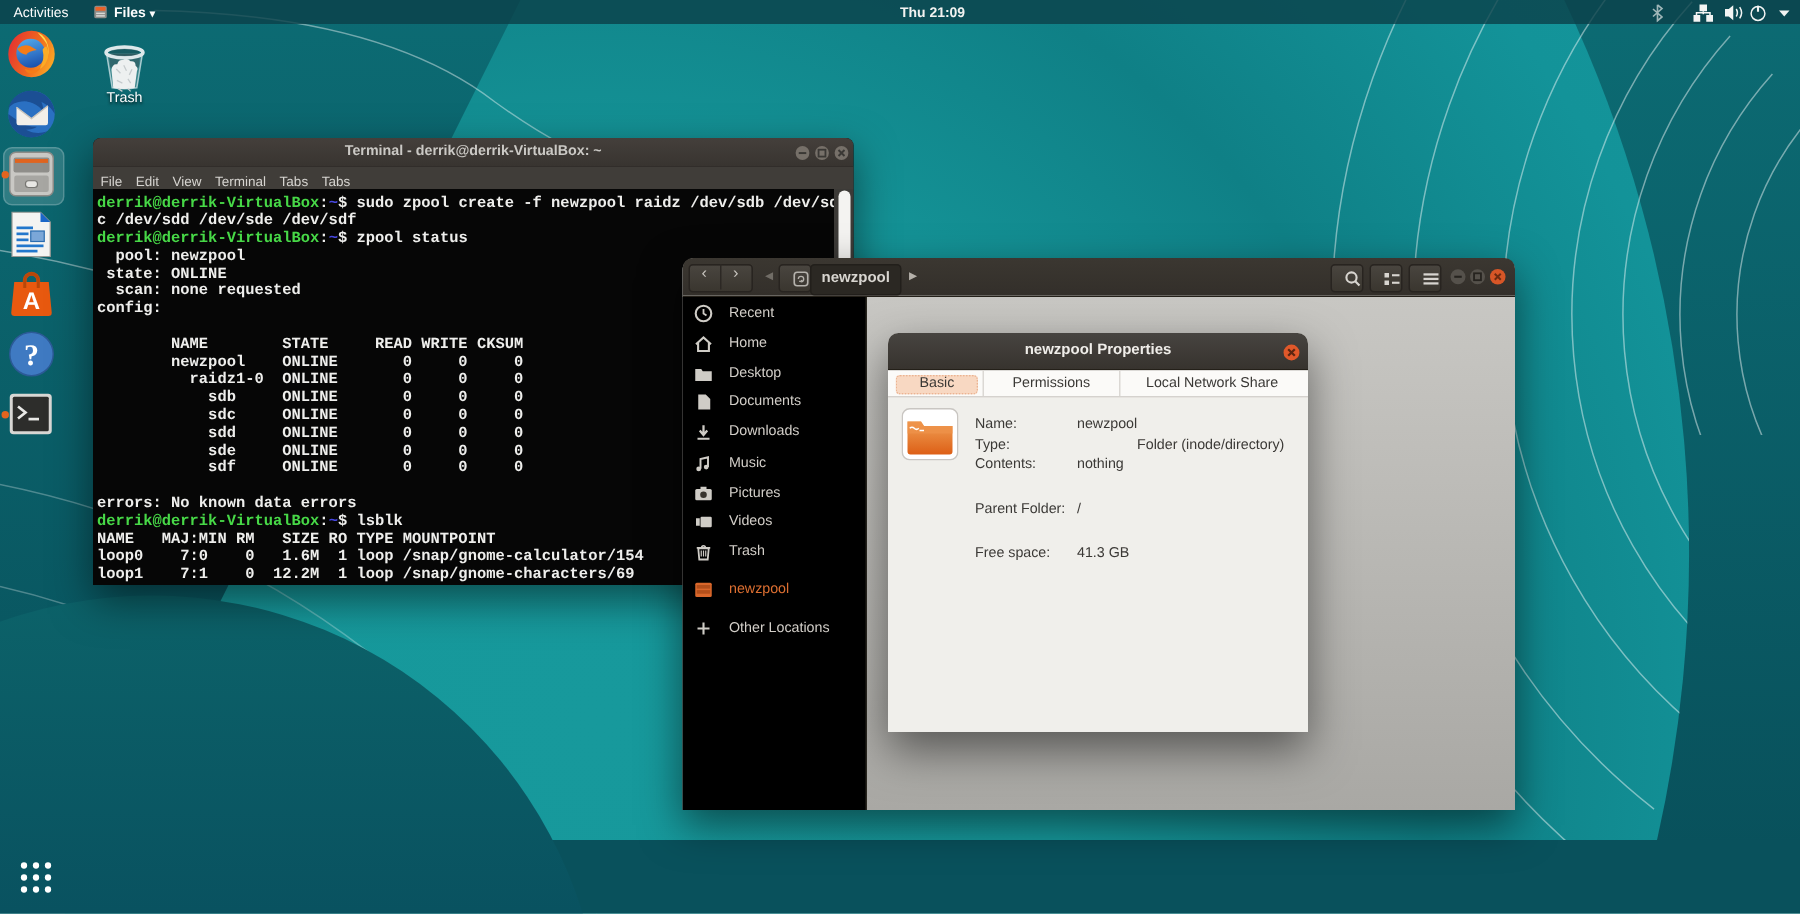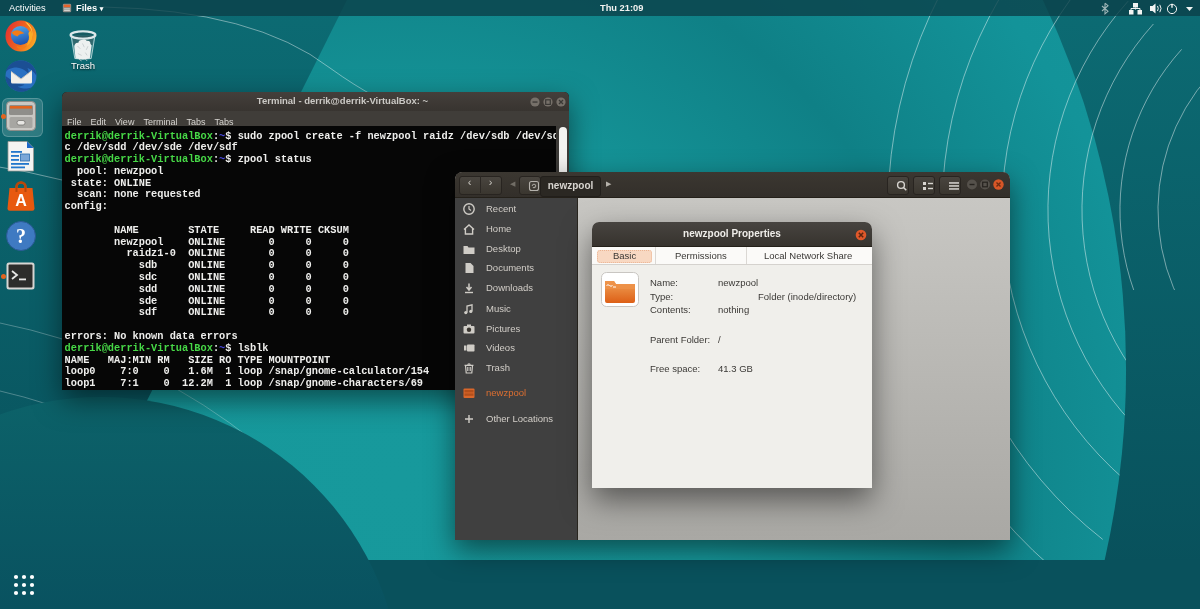--- a/index.html
+++ b/index.html
@@ -9,35 +9,35 @@
   
   .topbar{position:absolute;left:0;top:0;width:1200px;height:16px;background:rgba(11,64,72,0.8);z-index:40;color:#f5f5f3;}
   .topbar .act{position:absolute;left:9px;top:3px;font-size:9.3px;font-weight:normal;color:#fdfdfd;}
   .topbar .files-menu{position:absolute;left:62px;top:3px;font-size:9.3px;font-weight:bold;color:#fdfdfd;}
   .topbar .clock{position:absolute;left:600px;top:3px;font-size:9.3px;font-weight:bold;color:#f2f2f0;}
   
   .win{position:absolute;box-shadow:0 10px 28px rgba(0,0,0,0.5);}
   
   #term{left:62px;top:92px;width:507px;height:298px;border-radius:5px 5px 0 0;z-index:10;background:#060606;}
   #term .title{position:absolute;left:0;top:0;width:100%;height:19px;border-radius:5px 5px 0 0;background:linear-gradient(#443f3b,#383430);border-bottom:1px solid #2c2a27;}
-  #term .title .t{position:absolute;width:100%;text-align:center;top:3px;font-size:9.5px;font-weight:bold;color:#cbc9c5;padding-left:27px;}
+  #term .title .t{position:absolute;width:100%;text-align:center;top:3px;font-size:9.5px;font-weight:bold;color:#cbc9c5;}
   #term .menub{position:absolute;left:0;top:19px;width:100%;height:15px;background:#403d39;}
   #term .menub span{font-size:9px;color:#d6d4d0;margin-right:9px;}
   #term pre{position:absolute;left:2.6px;top:38.5px;margin:0;font-family:"Liberation Mono",monospace;font-weight:bold;font-size:10.3px;line-height:11.8px;color:#eeeeec;letter-spacing:0;}
   #term pre .g{color:#47d847;}
   #term pre .b{color:#4747e0;}
   #term .sbar{position:absolute;right:0;top:34px;width:13px;height:264px;background:#3c3a37;}
   #term .sbar .thumb{position:absolute;left:3px;top:1px;width:8px;height:130px;background:#f4f3f1;border-radius:4px;}
   
   #files{left:455px;top:172px;width:555px;height:368px;border-radius:8px 8px 0 0;z-index:20;background:#cbcac6;}
   #files .hdr{position:absolute;left:0;top:0;width:100%;height:25px;border-radius:7px 7px 0 0;background:linear-gradient(#3b3731,#332f2a);border-bottom:1px solid #242019;}
   .hbtn{position:absolute;top:4px;height:17px;background:linear-gradient(#49453f,#3a362f);border:1px solid #282420;border-radius:3px;}
   .hbtn .i{position:absolute;width:100%;text-align:center;top:1px;font-size:11px;color:#d8d5d0;}
   #files .pathtab{position:absolute;left:85px;top:4px;width:59px;height:19px;background:#2b2823;border:1px solid #221f1b;border-radius:3px;color:#d8d5d0;font-size:10px;font-weight:bold;text-align:center;line-height:18px;}
-  #files .side{position:absolute;left:0;top:26px;width:122px;height:342px;background:#404040;border-right:1px solid #29261f;}
+  #files .side{position:absolute;left:0;top:26px;width:122px;height:342px;background:#000000;border-right:1px solid #29261f;}
   .srow{position:absolute;left:0;width:122px;height:18px;}
   .srow .ic{position:absolute;left:7px;top:1px;width:14px;height:14px;}
   .srow .tx{position:absolute;left:31px;top:2px;font-size:9.5px;color:#d2cec8;}
   #files .content{position:absolute;left:123px;top:26px;width:432px;height:342px;background:linear-gradient(#c8c7c3,#a9a8a4);}
   
   #dlg{left:592px;top:222px;width:280px;height:266px;border-radius:7px 7px 0 0;z-index:30;background:#f0efeb;box-shadow:0 12px 30px rgba(0,0,0,0.5);}
   #dlg .title{position:absolute;left:0;top:0;width:100%;height:24px;border-radius:7px 7px 0 0;background:linear-gradient(#474440,#37332e);border-bottom:1px solid #242019;}
   #dlg .title .t{position:absolute;width:100%;text-align:center;top:6px;font-size:10px;font-weight:bold;color:#efede9;}
   #dlg .tabs{position:absolute;left:0;top:25px;width:100%;height:17px;background:#fbfaf8;border-bottom:1px solid #d5d2ce;}
   #dlg .tabs .sep{position:absolute;top:0;width:1px;height:17px;background:#dbd8d4;}

